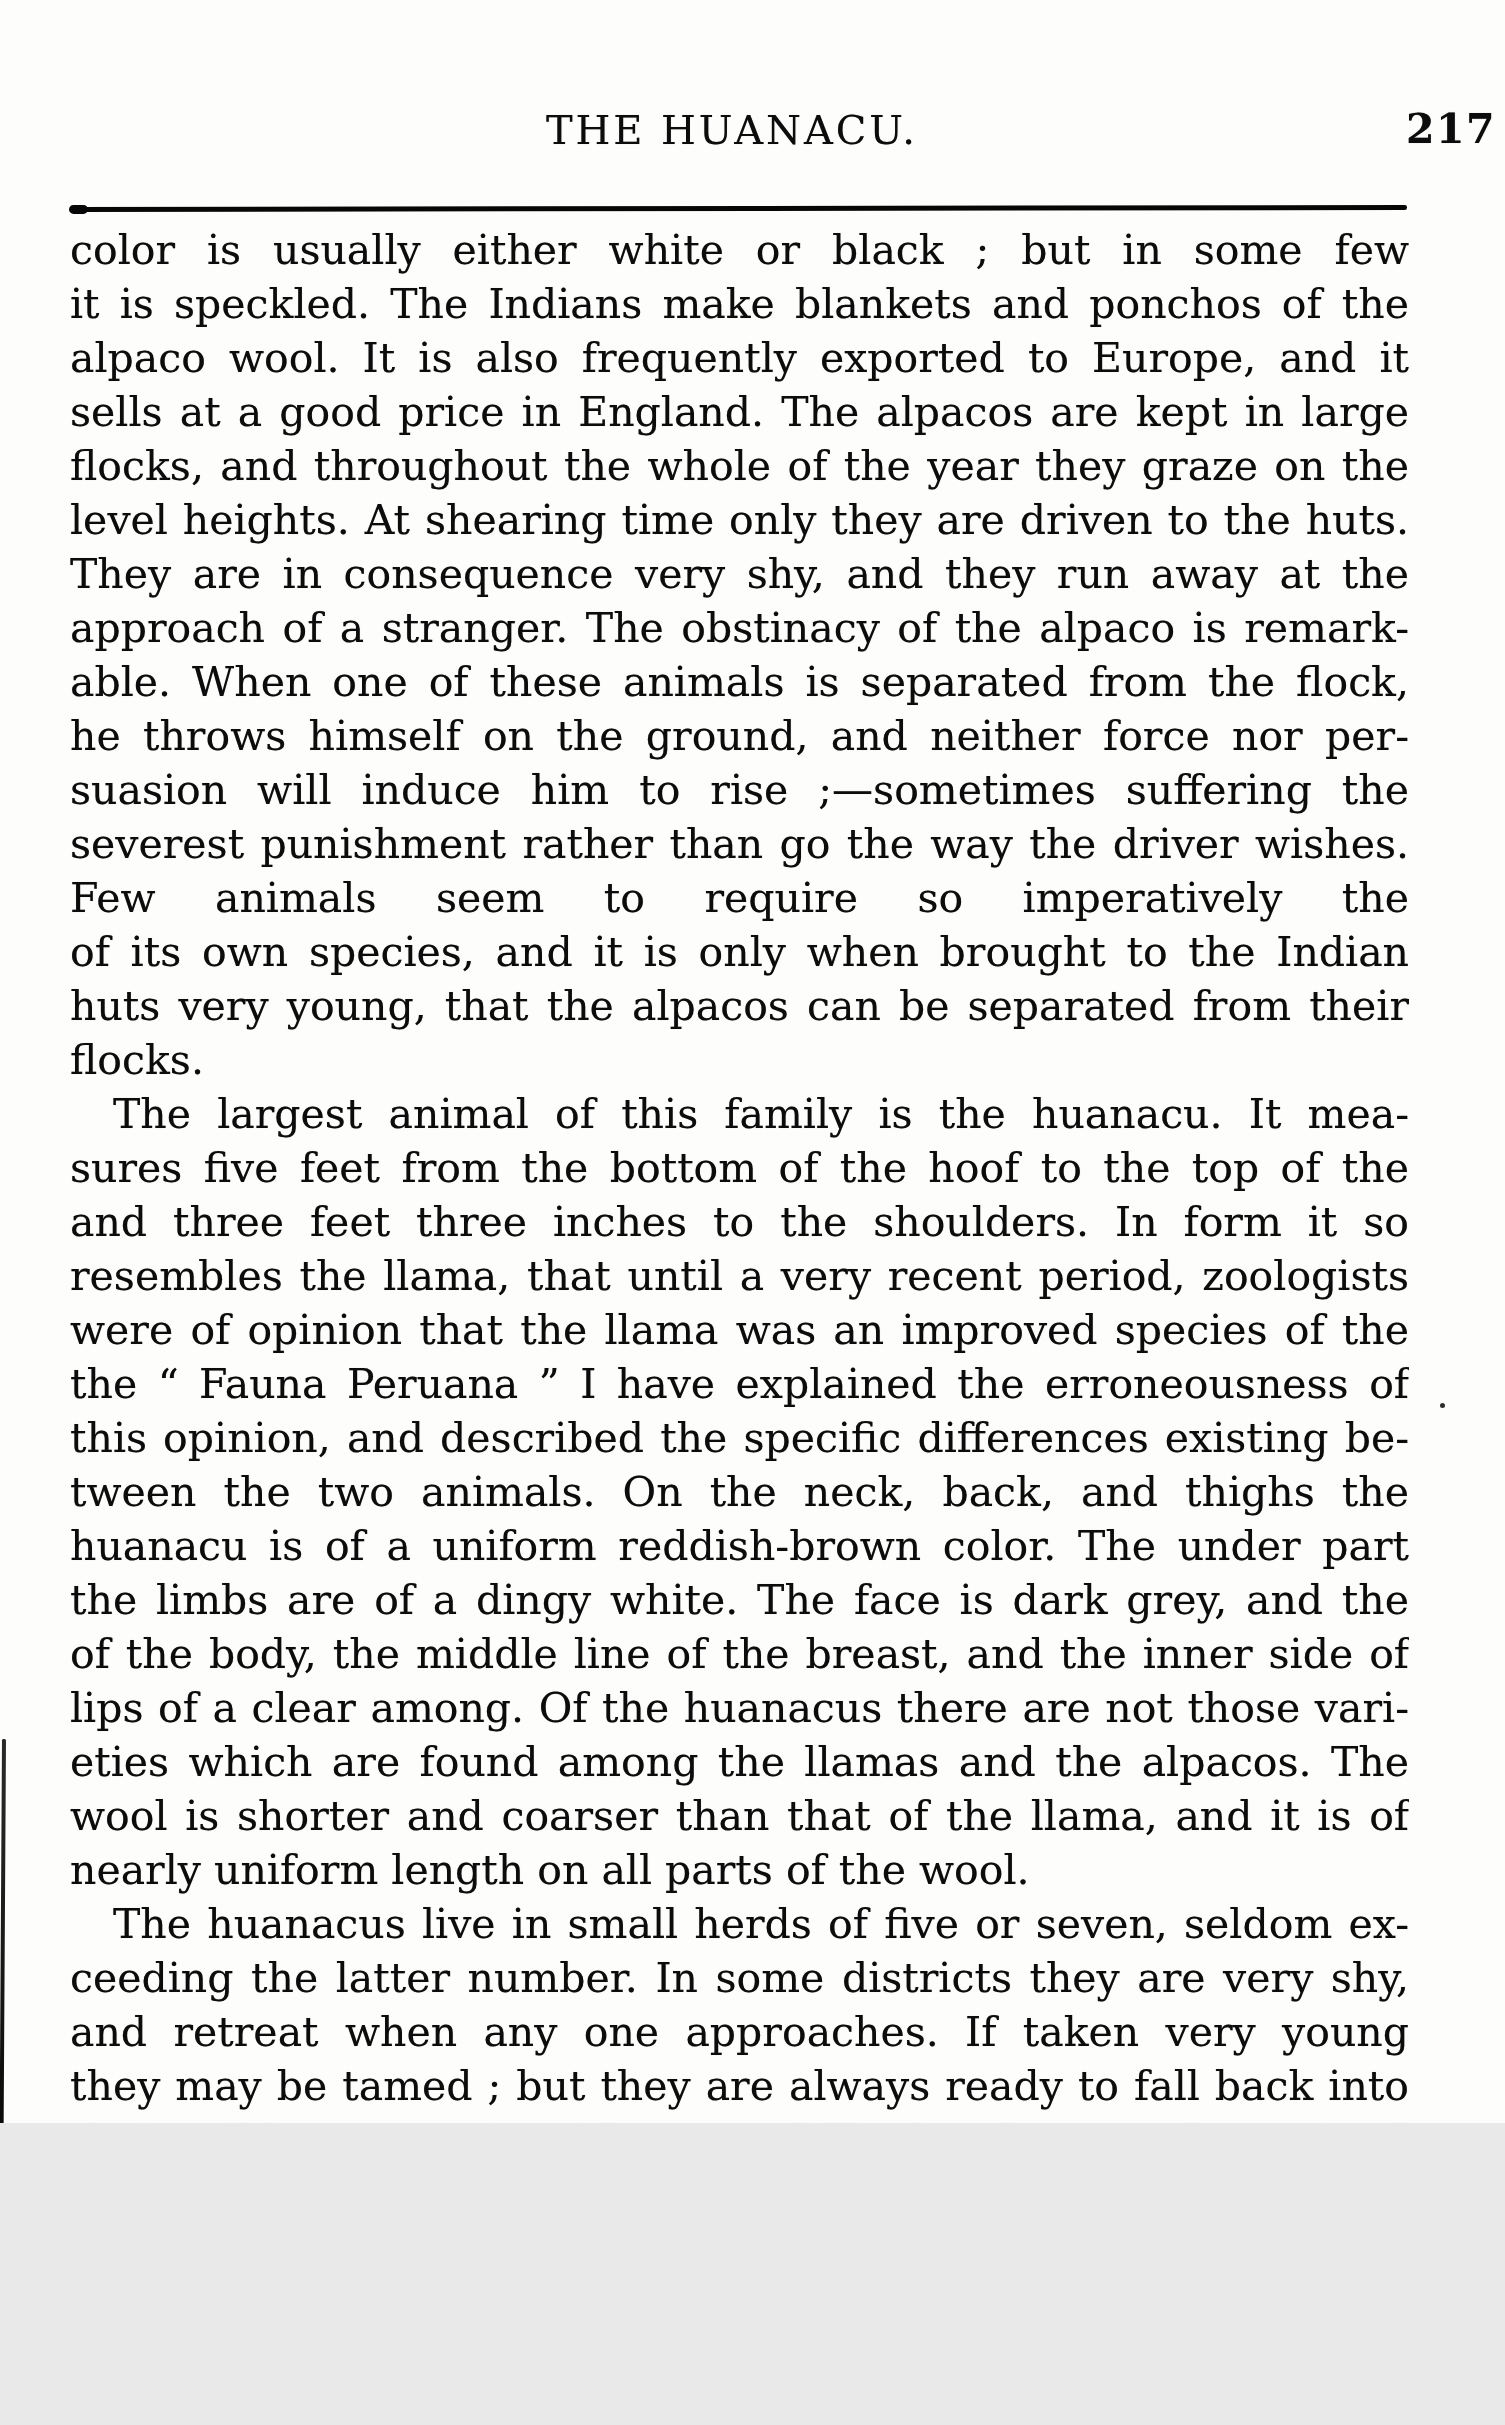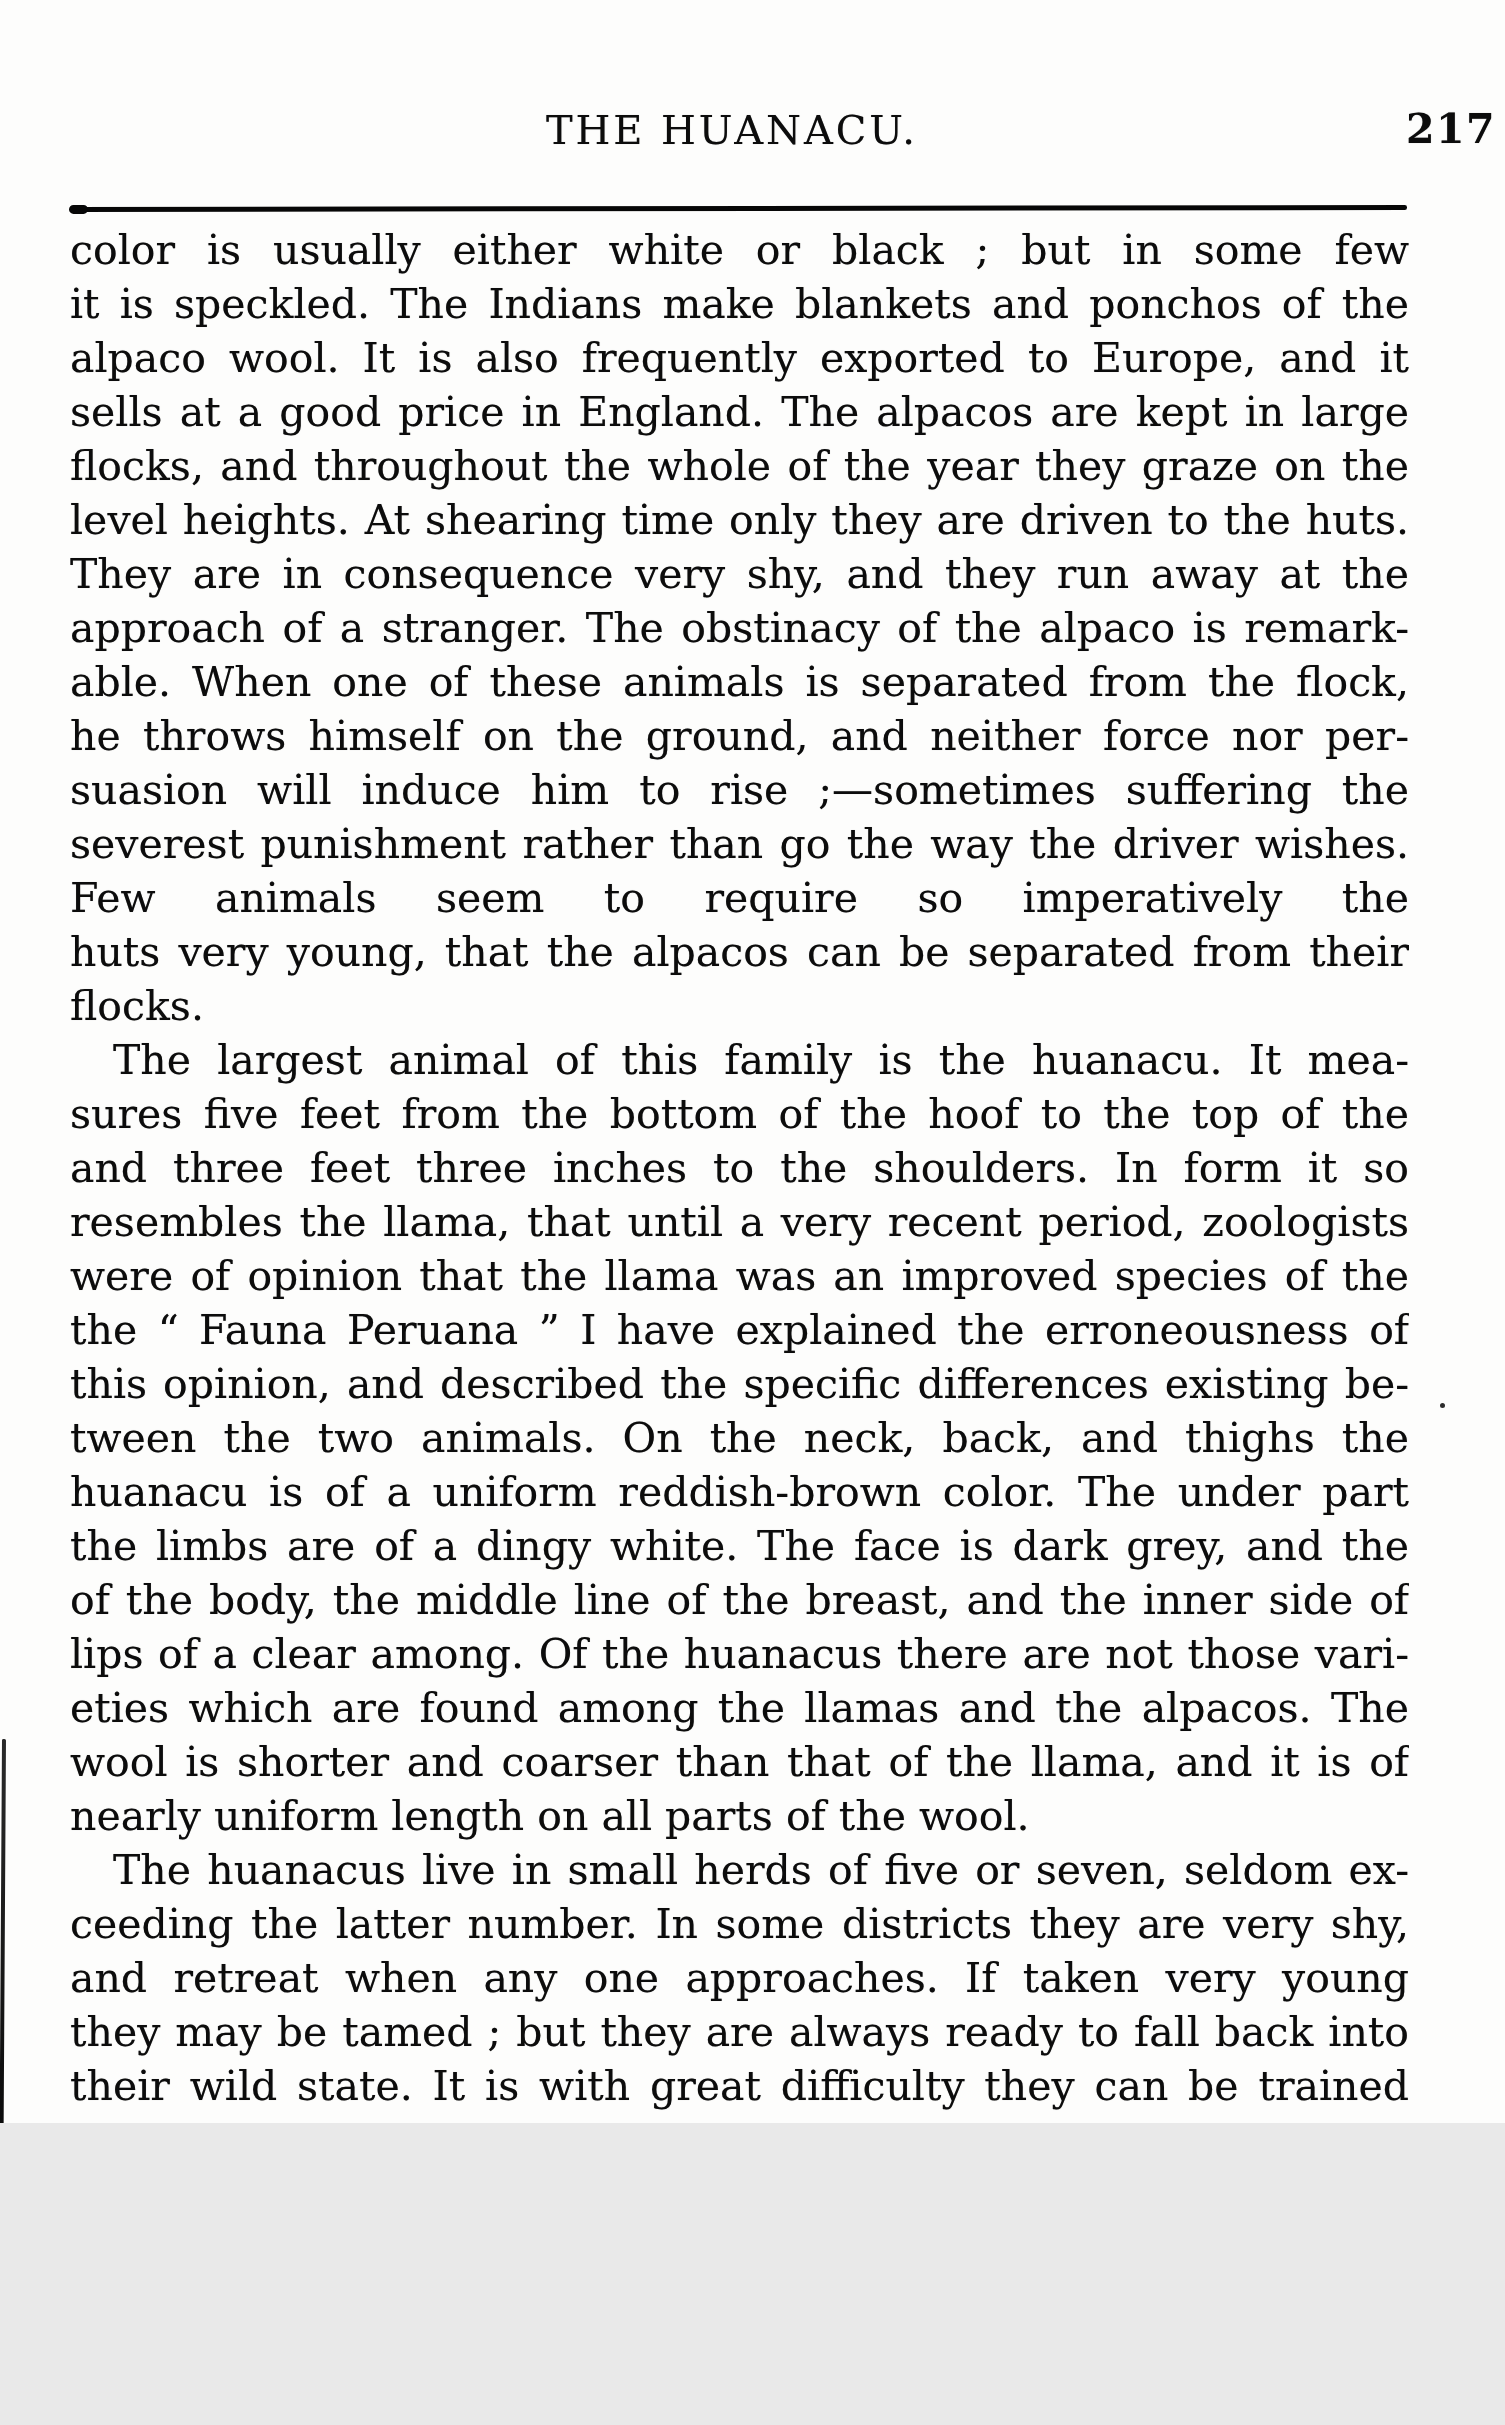--- a/index.html
+++ b/index.html
@@ -131,20 +131,21 @@
       <div class="line">sells at a good price in England.  The alpacos are kept in large</div>
       <div class="line">flocks, and throughout the whole of the year they graze on the</div>
       <div class="line">level heights.  At shearing time only they are driven to the huts.</div>
       <div class="line">They are in consequence very shy, and they run away at the</div>
       <div class="line">approach of a stranger.  The obstinacy of the alpaco is remark-</div>
       <div class="line">able.  When one of these animals is separated from the flock,</div>
       <div class="line">he throws himself on the ground, and neither force nor per-</div>
       <div class="line">suasion will induce him to rise ;—sometimes suffering the</div>
       <div class="line">severest punishment rather than go the way the driver wishes.</div>
       <div class="line">Few animals seem to require so imperatively the companionship</div>
+      <div class="line">of its own species, and it is only when brought to the Indian</div>
       <div class="line">huts very young, that the alpacos can be separated from their</div>
       <div class="line no-stretch">flocks.</div>
       <div class="line indent">The largest animal of this family is the huanacu.  It mea-</div>
       <div class="line">sures five feet from the bottom of the hoof to the top of the head,</div>
       <div class="line">and three feet three inches to the shoulders.  In form it so nearly</div>
       <div class="line">resembles the llama, that until a very recent period, zoologists</div>
       <div class="line">were of opinion that the llama was an improved species of the</div>
       <div class="line">the “ Fauna Peruana ” I have explained the erroneousness of</div>
       <div class="line">this opinion, and described the specific differences existing be-</div>
       <div class="line">tween the two animals.  On the neck, back, and thighs the</div>

